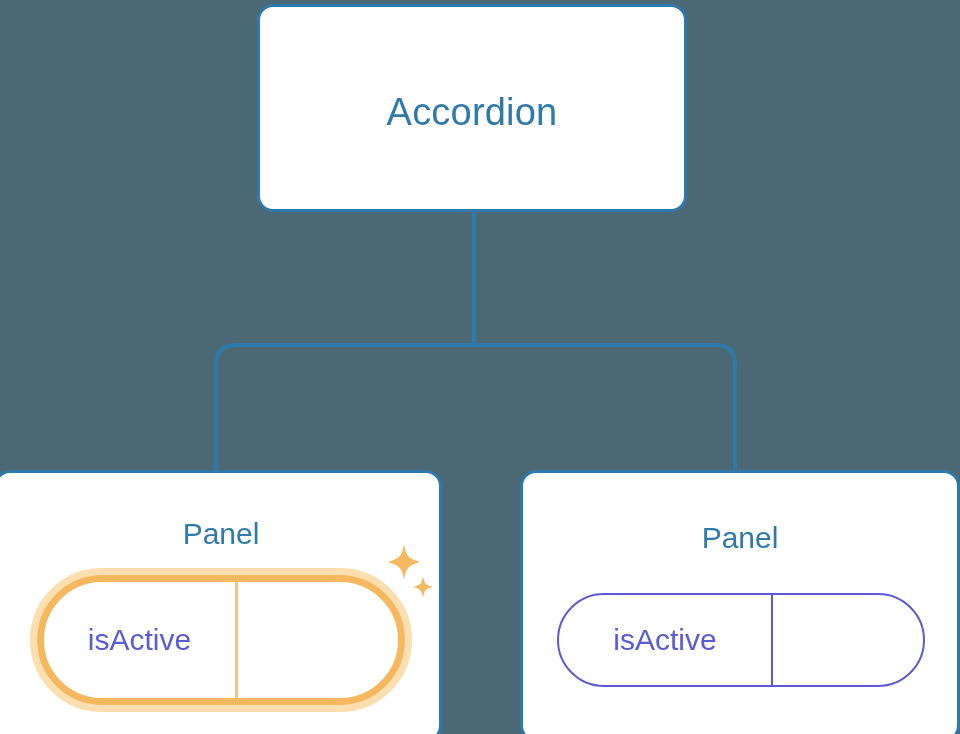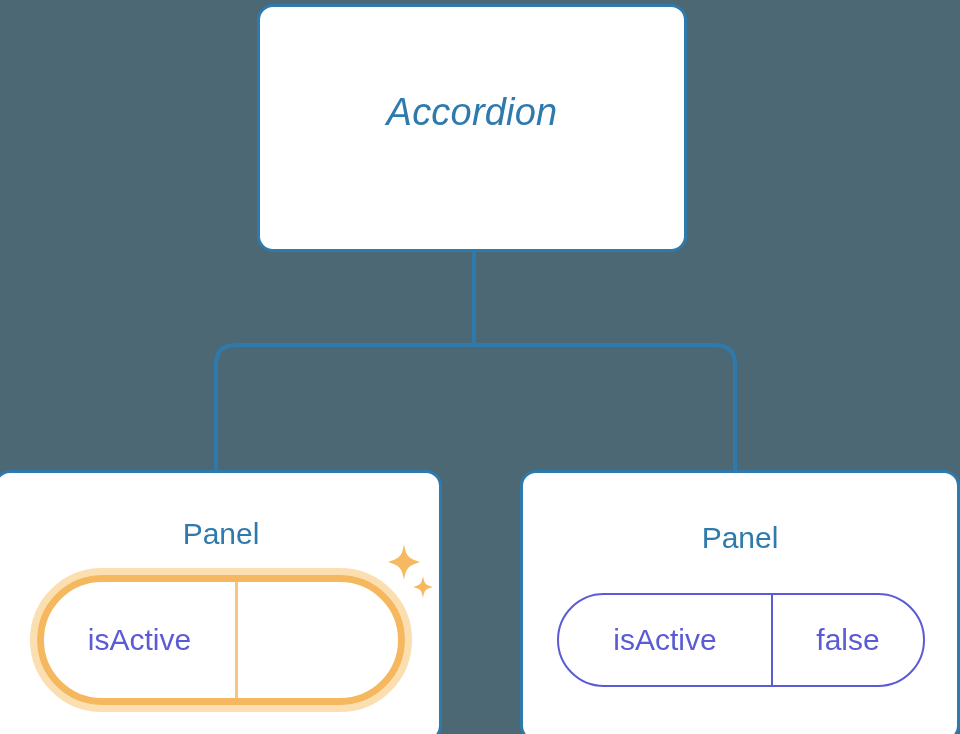--- a/index.html
+++ b/index.html
@@ -34,22 +34,21 @@
     position: absolute;
     background: #ffffff;
     border: 3px solid #2f7aad;
     border-radius: 16px;
     box-sizing: border-box;
   }
   .node-root {
     left: 257px;
     top: 4px;
     width: 430px;
-    height: 248px;
-    font-style: italic;
+    height: 208px;
   }
   .node-panel-left {
     left: -6px;
     top: 470px;
     width: 448px;
     height: 272px;
   }
   .node-panel-right {
     left: 520px;
     top: 470px;
@@ -201,17 +200,16 @@
 
   <svg class="sparkles" viewBox="0 0 72 72" xmlns="http://www.w3.org/2000/svg">
     <path d="M 26 6 C 28 18 30 20 42 24 C 30 28 28 30 26 42 C 24 30 22 28 10 24 C 22 20 24 18 26 6 Z" fill="#f7b95f"></path>
     <path d="M 45 38 C 46.5 46 47.5 47 55 49 C 47.5 51 46.5 52 45 60 C 43.5 52 42.5 51 35 49 C 42.5 47 43.5 46 45 38 Z" fill="#f7b95f"></path>
   </svg>
 
   <div class="node node-panel-right">
     <div class="node-title">Panel</div>
     <div class="pill pill-plain">
       <div class="pill-key">isActive</div>
-      <div class="pill-val">false</div>
     </div>
   </div>
 
 </div>
 
 </body></html>

